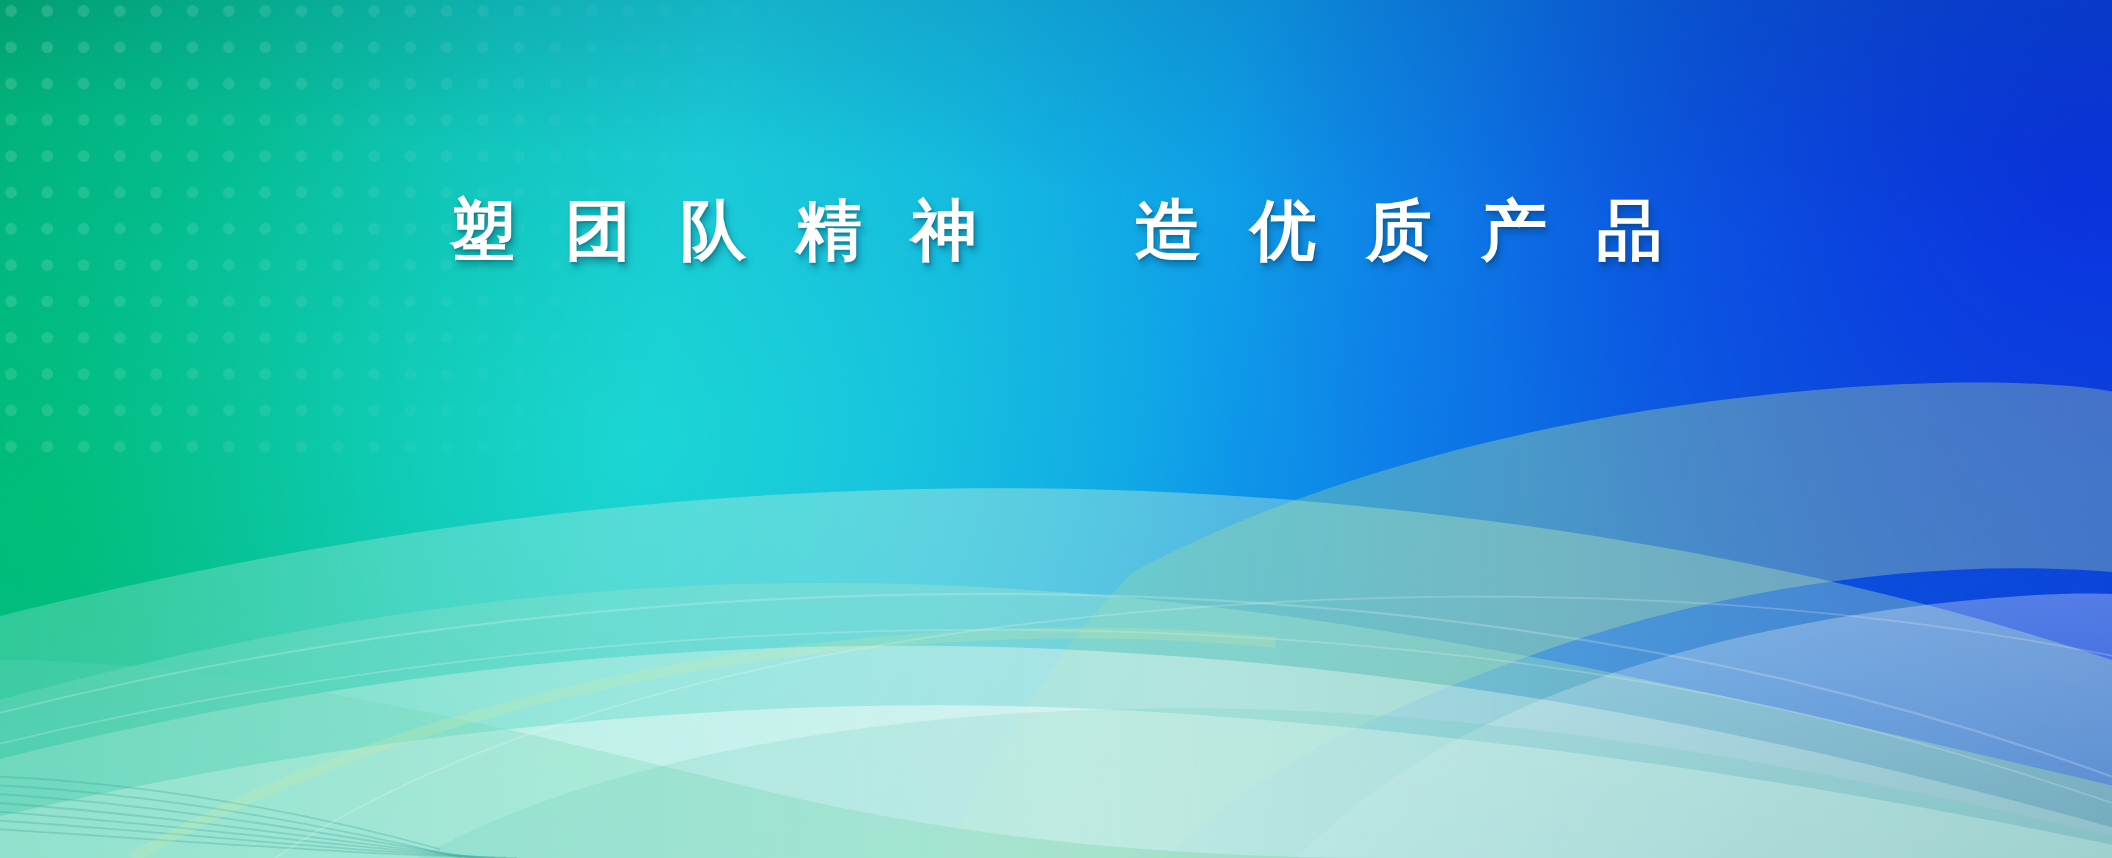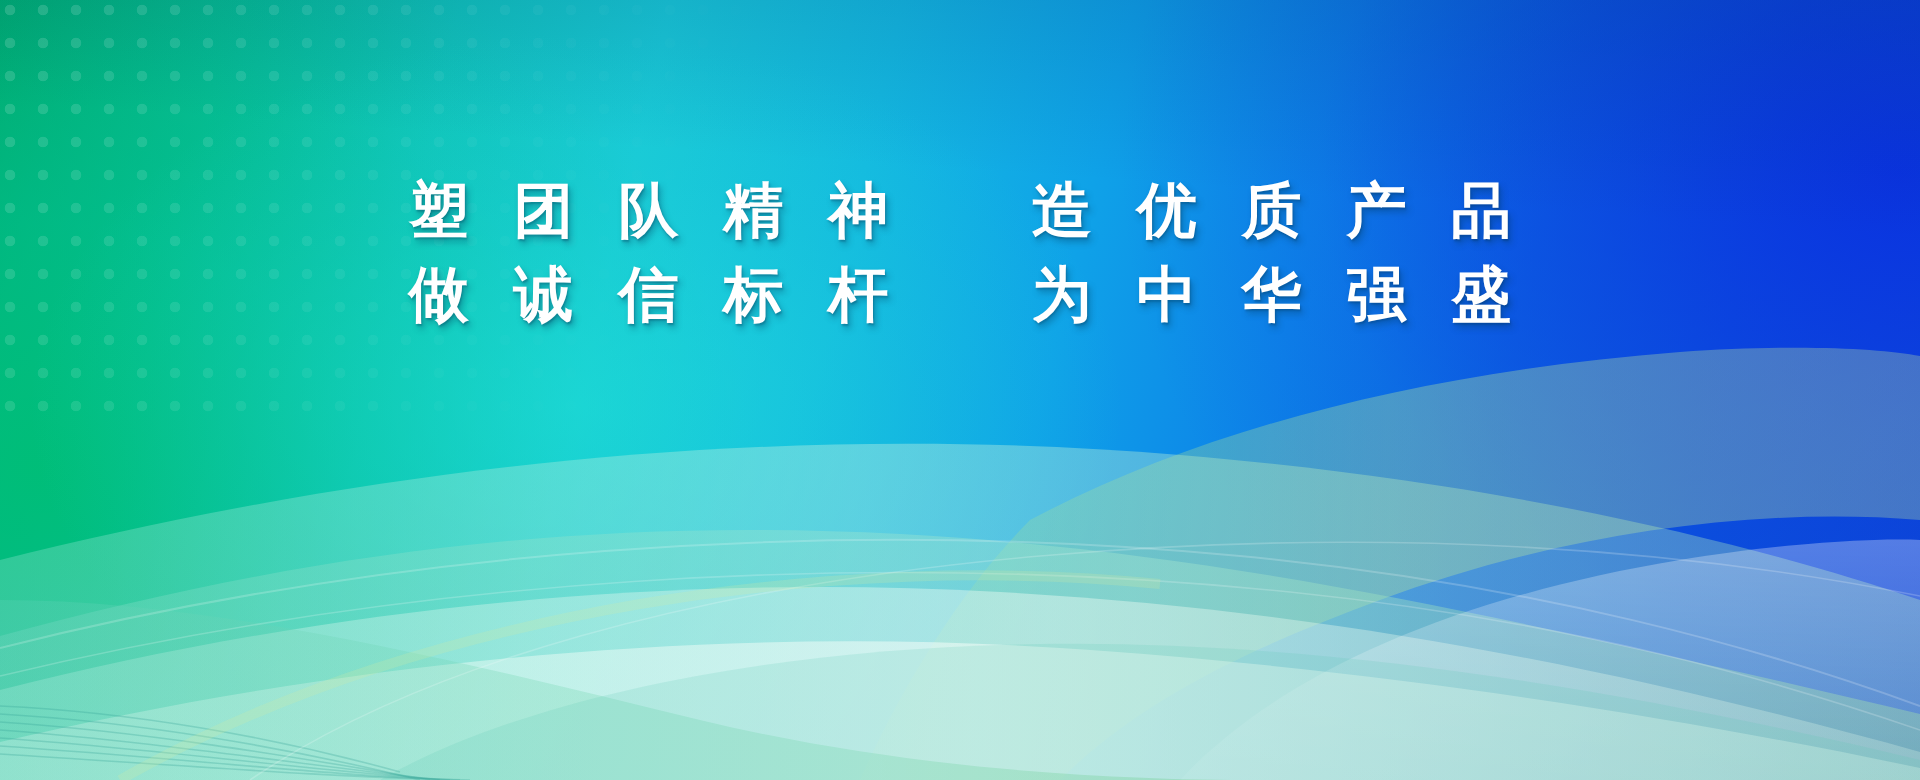--- a/index.html
+++ b/index.html
@@ -172,16 +172,15 @@
 
     <path d="M1180,780 C1280,672 1460,596 1680,560 C1790,542 1880,538 1920,540 L1920,780 Z" fill="url(#wLight)"></path>
 
     <path d="M380,780 C520,700 760,648 1040,644 C1320,640 1620,688 1920,760 L1920,780 Z" fill="#58c9b4" fill-opacity=".18"></path>
 
     <path d="M120,780 C260,700 430,640 640,604 C820,574 1000,568 1160,584" fill="none" stroke="#d7ef9e" stroke-opacity=".22" stroke-width="10"></path>
   </svg>
 
   <div class="headline">
     <div class="line">塑 团 队 精 神    造 优 质 产 品</div>
-    <div class="line">做 诚 信 标 杆    为 中 华 强 盛</div>
   </div>
 
 </div>
 
 </body></html>

